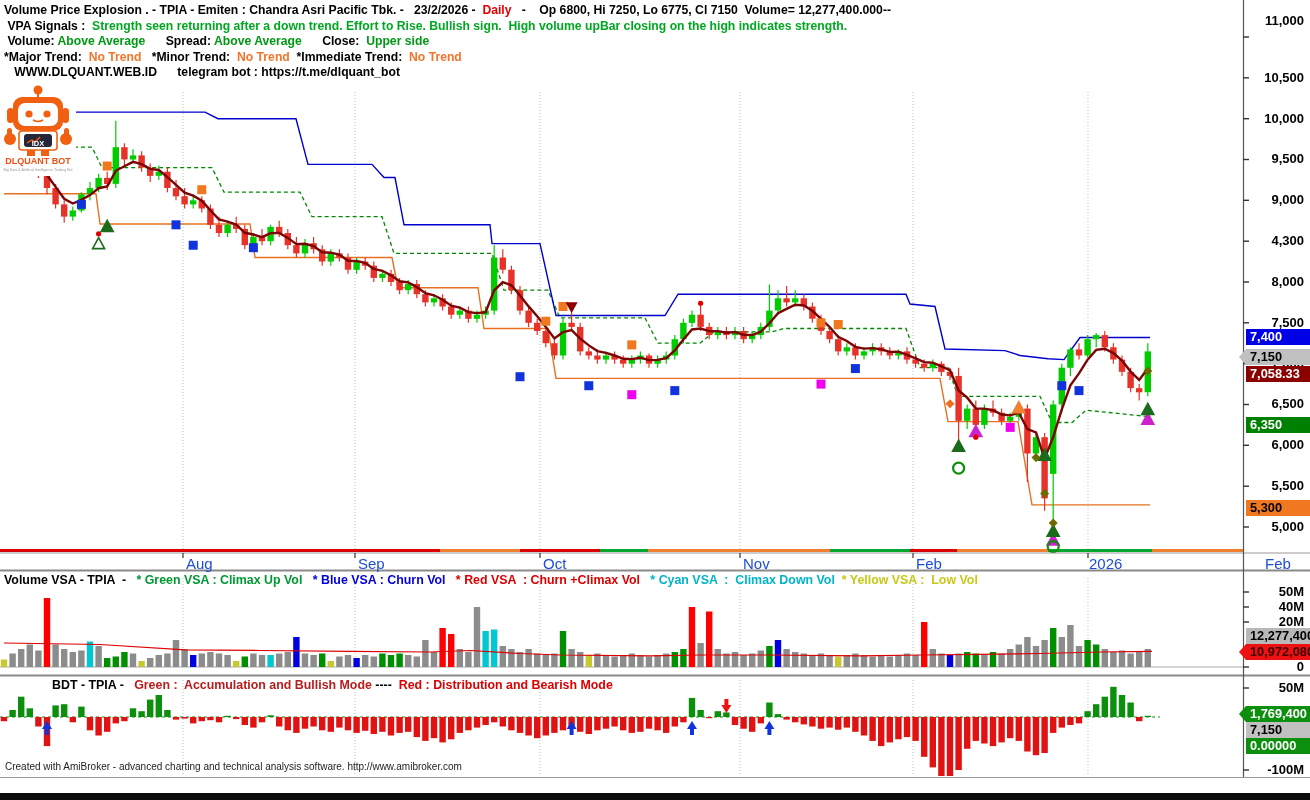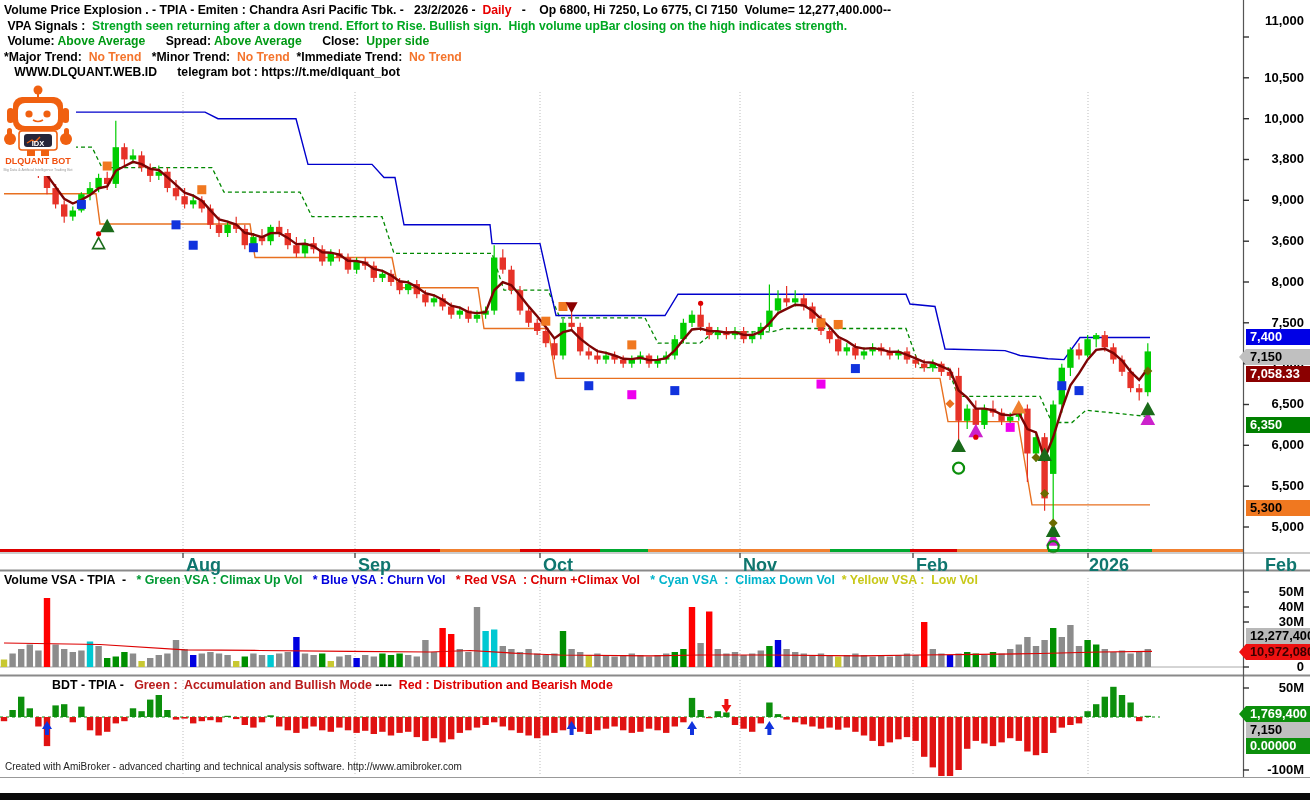--- a/index.html
+++ b/index.html
@@ -2,21 +2,21 @@
 <html><head>
 <meta charset="utf-8">
 <style>
   html,body{margin:0;padding:0;background:#fff;}
   #app{position:relative;width:1310px;height:800px;background:#fff;overflow:hidden;
        font-family:"Liberation Sans",sans-serif;}
   #chart{position:absolute;left:0;top:0;}
   .ov{position:absolute;white-space:pre;}
   .hline{font-size:12.2px;font-weight:bold;line-height:15.5px;}
   .phdr{font-size:12.4px;font-weight:bold;}
-  .xlab{position:absolute;font-size:18px;font-weight:bold;color:#0f766e;}
+  .xlab{position:absolute;font-size:15px;font-weight:normal;color:#1d4ed8;}
   .ytick{position:absolute;font-size:13px;font-weight:bold;color:#000;width:54px;text-align:right;}
   .vbox{position:absolute;left:1246px;height:16px;line-height:16px;font-size:12.8px;font-weight:bold;
         padding:0 4px;width:58px;overflow:hidden;white-space:nowrap;}
   .varrow{position:absolute;width:0;height:0;border-top:8px solid transparent;
           border-bottom:8px solid transparent;}
   #footer{position:absolute;left:5px;top:761px;font-size:10px;color:#222;}
   #logo{position:absolute;left:0px;top:84px;width:76px;height:92px;background:#fff;}
 </style>
 </head>
 <body>
@@ -705,33 +705,33 @@
       <div class="xlab" style="left:543px;top:555px;">Oct</div>
       <div class="xlab" style="left:743px;top:555px;text-align:right;">Nov</div>
       <div class="xlab" style="left:916px;top:555px;">Feb</div>
       <div class="xlab" style="left:1089px;top:555px;">2026</div>
       <div class="xlab" style="left:1265px;top:555px;">Feb</div>
     </div>
   <div id="yticks">
       <div class="ytick" style="left:1250px;top:13px;">11,000</div>
       <div class="ytick" style="left:1250px;top:70px;">10,500</div>
       <div class="ytick" style="left:1250px;top:111px;">10,000</div>
-      <div class="ytick" style="left:1250px;top:151px;">3,800</div>
+      <div class="ytick" style="left:1250px;top:151px;">9,500</div>
       <div class="ytick" style="left:1250px;top:192px;">9,000</div>
-      <div class="ytick" style="left:1250px;top:233px;">3,600</div>
+      <div class="ytick" style="left:1250px;top:233px;">4,300</div>
       <div class="ytick" style="left:1250px;top:274px;">8,000</div>
       <div class="ytick" style="left:1250px;top:315px;">7,500</div>
       <div class="ytick" style="left:1250px;top:356px;">7,000</div>
       <div class="ytick" style="left:1250px;top:396px;">6,500</div>
       <div class="ytick" style="left:1250px;top:437px;">6,000</div>
       <div class="ytick" style="left:1250px;top:478px;">5,500</div>
       <div class="ytick" style="left:1250px;top:519px;">5,000</div>
       <div class="ytick" style="left:1250px;top:584px;">50M</div>
       <div class="ytick" style="left:1250px;top:599px;">40M</div>
-      <div class="ytick" style="left:1250px;top:614px;">30M</div>
+      <div class="ytick" style="left:1250px;top:614px;">20M</div>
       <div class="ytick" style="left:1250px;top:659px;">0</div>
       <div class="ytick" style="left:1250px;top:680px;">50M</div>
       <div class="ytick" style="left:1250px;top:762px;">-100M</div>
     </div>
   <div id="vboxes">
       <div class="vbox" style="top:329px;background:#0000e6;color:#ffffff;">7,400</div>
       <div class="varrow" style="left:1239px;top:349px;border-right:7px solid #c0c0c0;"></div>
       <div class="vbox" style="top:349px;background:#c0c0c0;color:#000000;">7,150</div>
       <div class="vbox" style="top:366px;background:#8b0000;color:#ffffff;">7,058.33</div>
       <div class="vbox" style="top:417px;background:#008000;color:#ffffff;">6,350</div>

